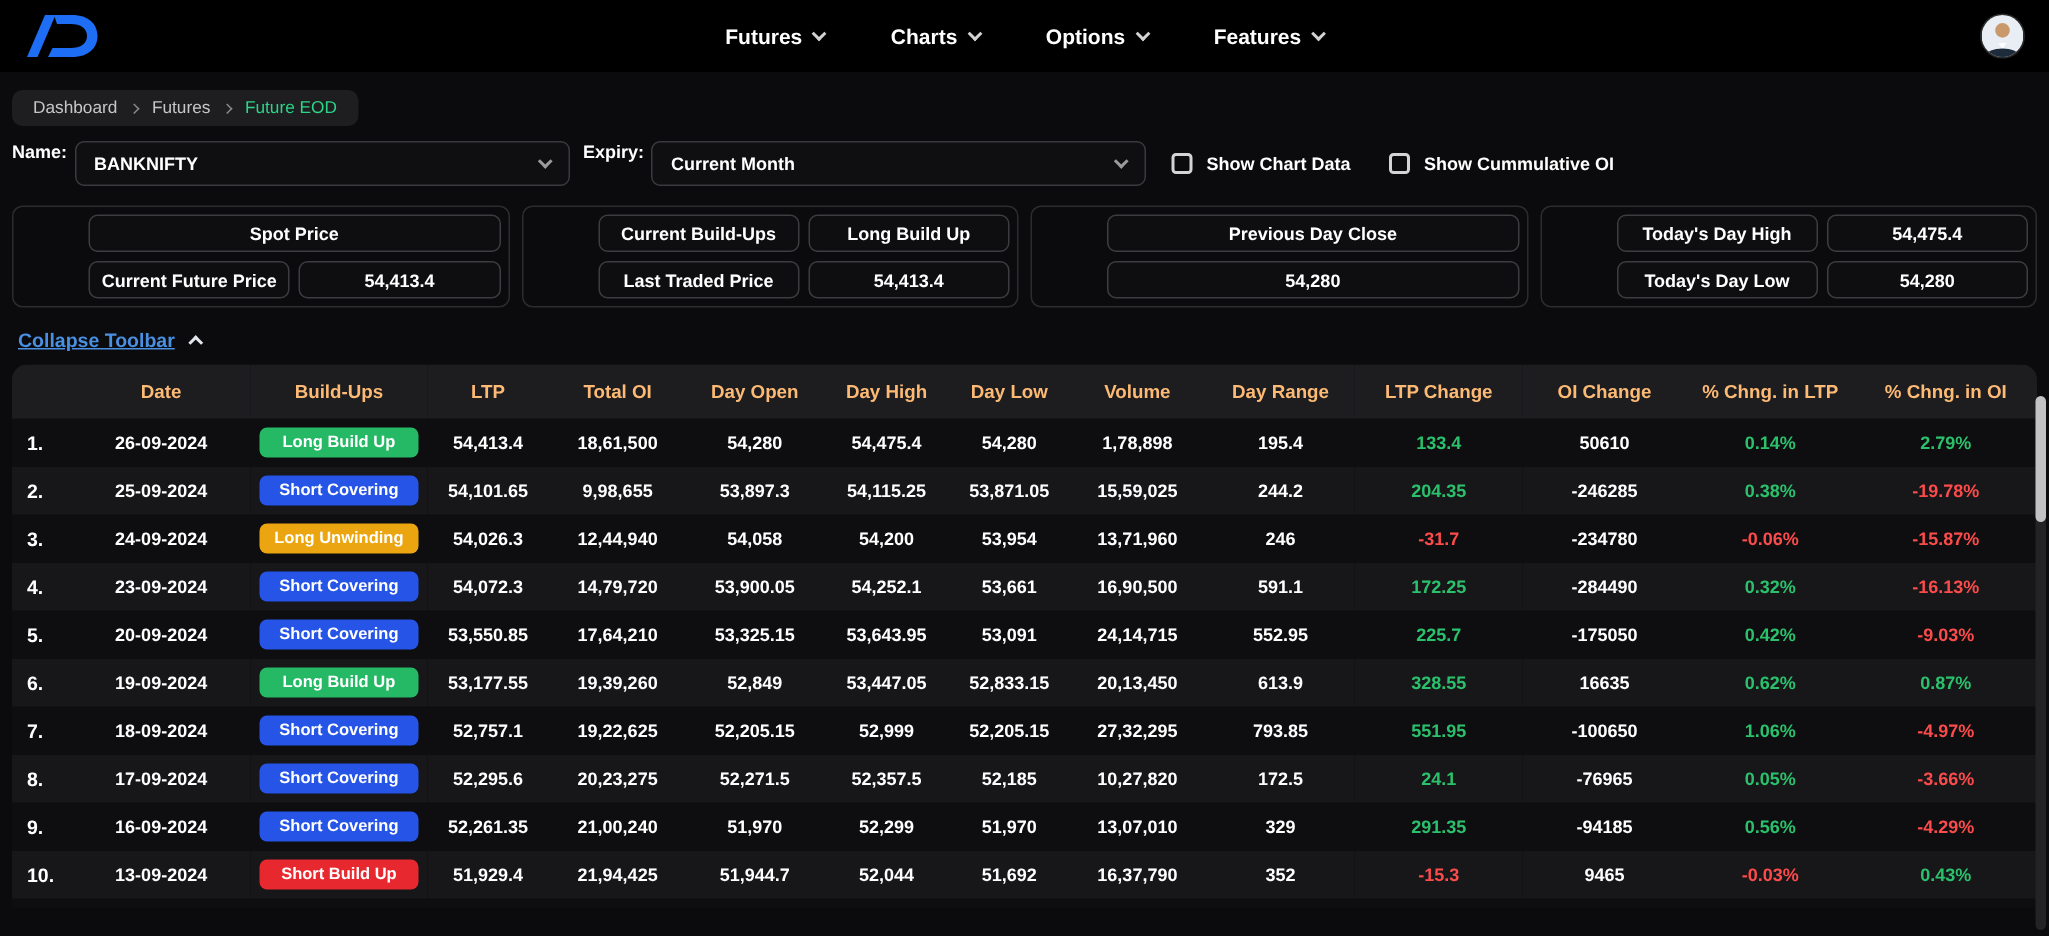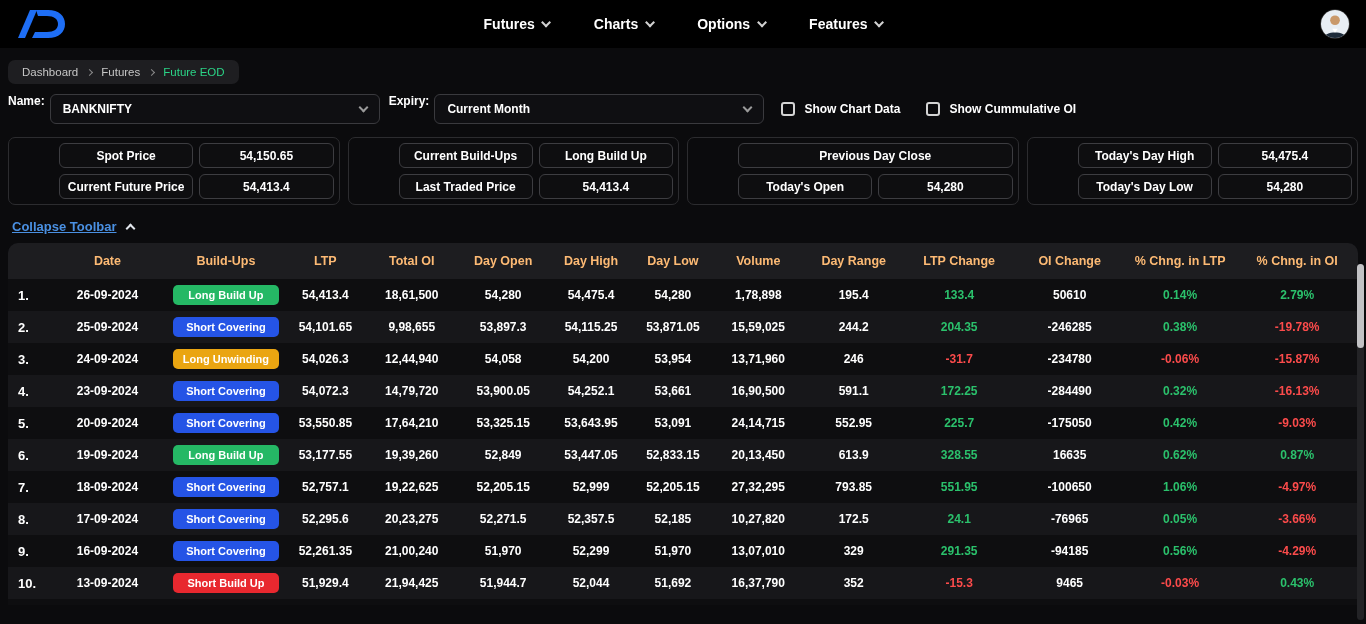--- a/index.html
+++ b/index.html
@@ -139,21 +139,20 @@
       <span>Show Cummulative OI</span>
     </div>
   </div>
 </div>
 
 
 <div class="summary-cards">
     <div class="card-group">
       <div class="card-row">
         <div class="card-cell">Spot Price</div>
-        <div class="card-cell">54,150.65</div>
       </div>
       <div class="card-row">
         <div class="card-cell">Current Future Price</div>
         <div class="card-cell">54,413.4</div>
       </div>
     </div>
     <div class="card-group">
       <div class="card-row">
         <div class="card-cell">Current Build-Ups</div>
         <div class="card-cell">Long Build Up</div>
@@ -161,21 +160,20 @@
       <div class="card-row">
         <div class="card-cell">Last Traded Price</div>
         <div class="card-cell">54,413.4</div>
       </div>
     </div>
     <div class="card-group">
       <div class="card-row">
         <div class="card-cell">Previous Day Close</div>
       </div>
       <div class="card-row">
-        <div class="card-cell">Today's Open</div>
         <div class="card-cell">54,280</div>
       </div>
     </div>
     <div class="card-group">
       <div class="card-row">
         <div class="card-cell">Today's Day High</div>
         <div class="card-cell">54,475.4</div>
       </div>
       <div class="card-row">
         <div class="card-cell">Today's Day Low</div>

